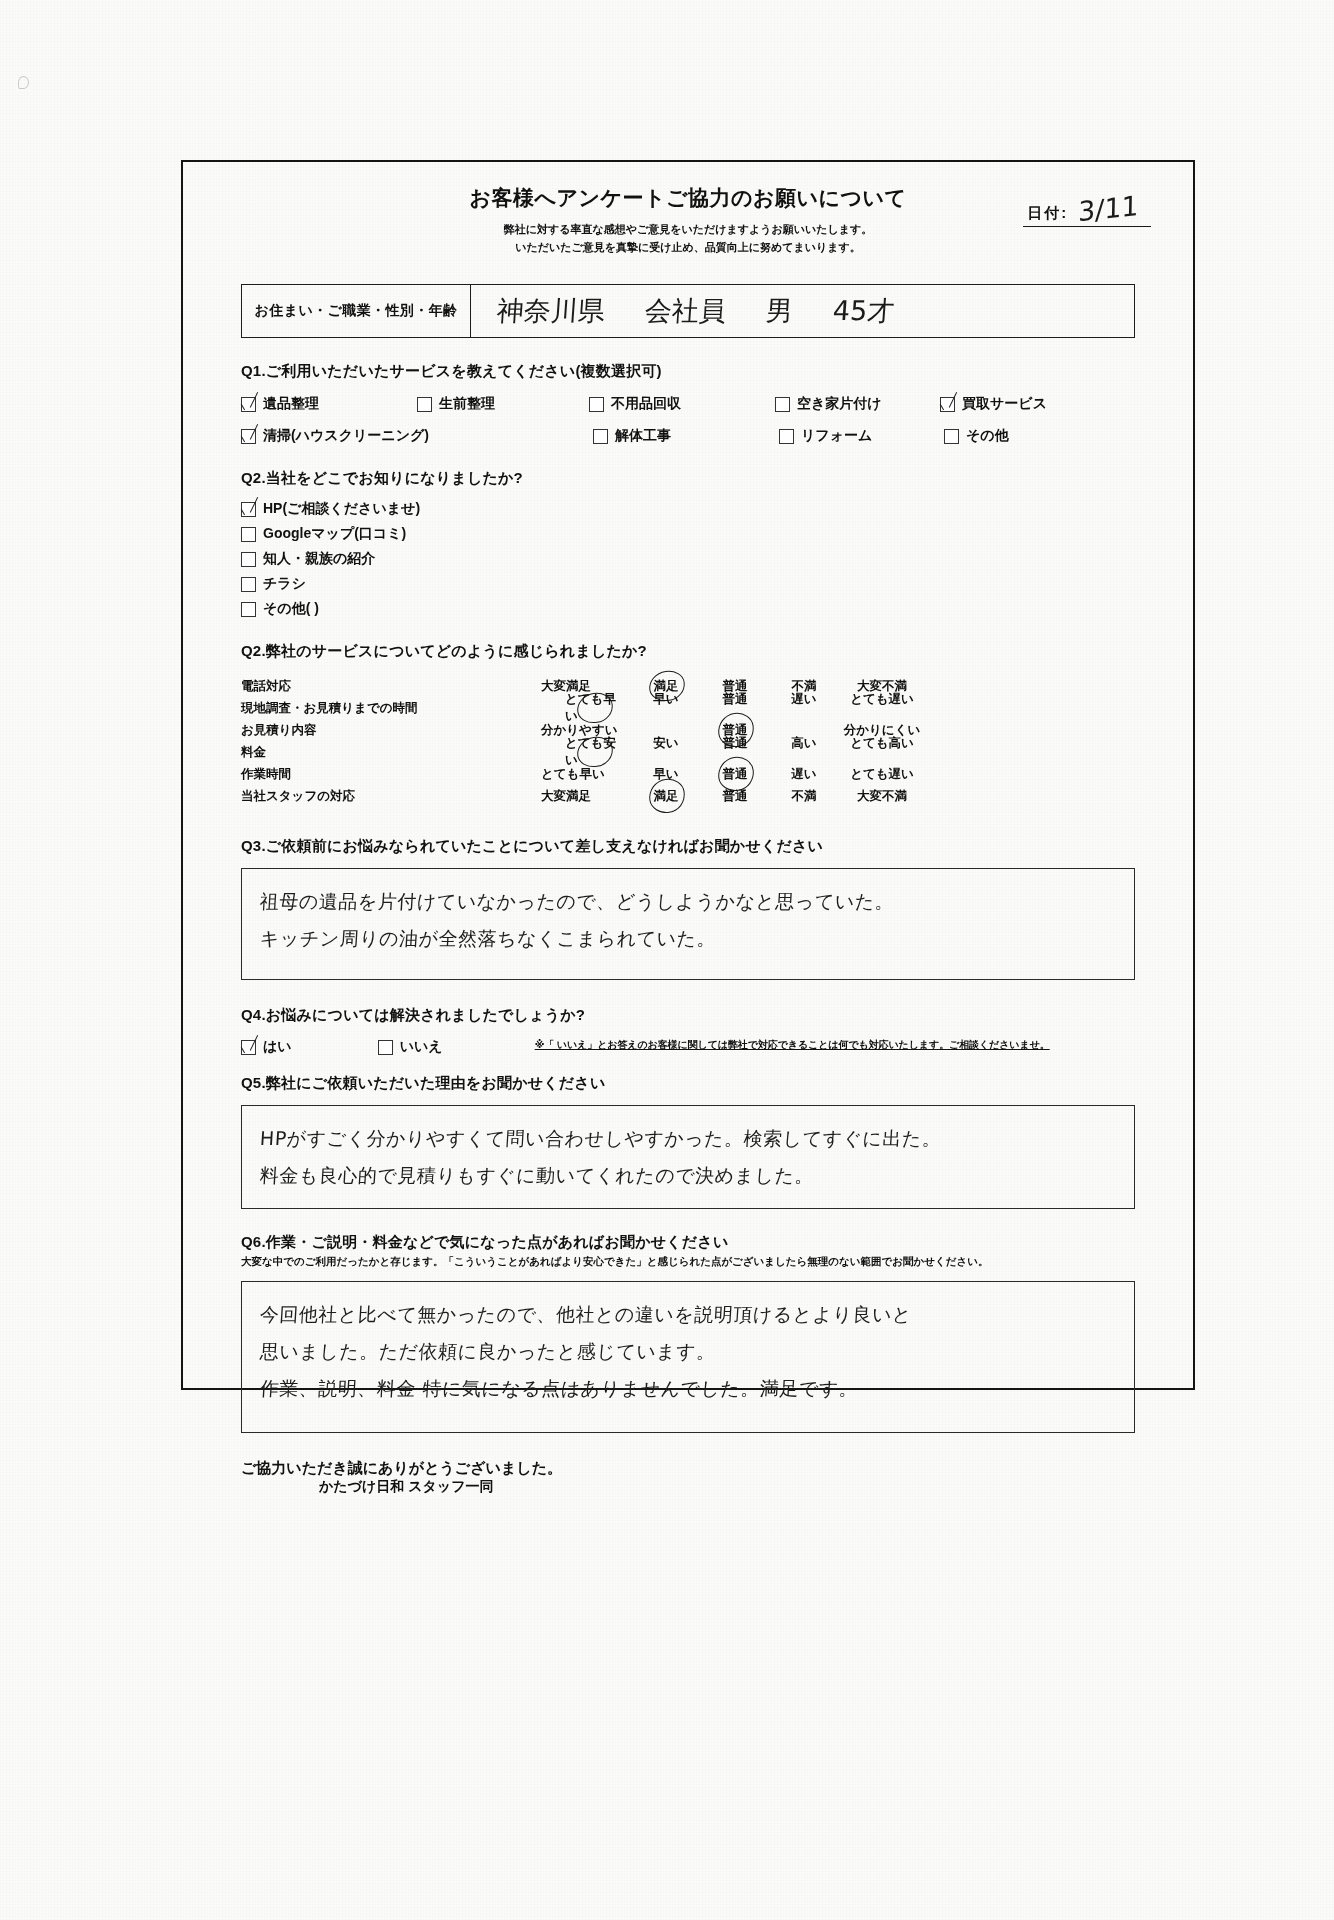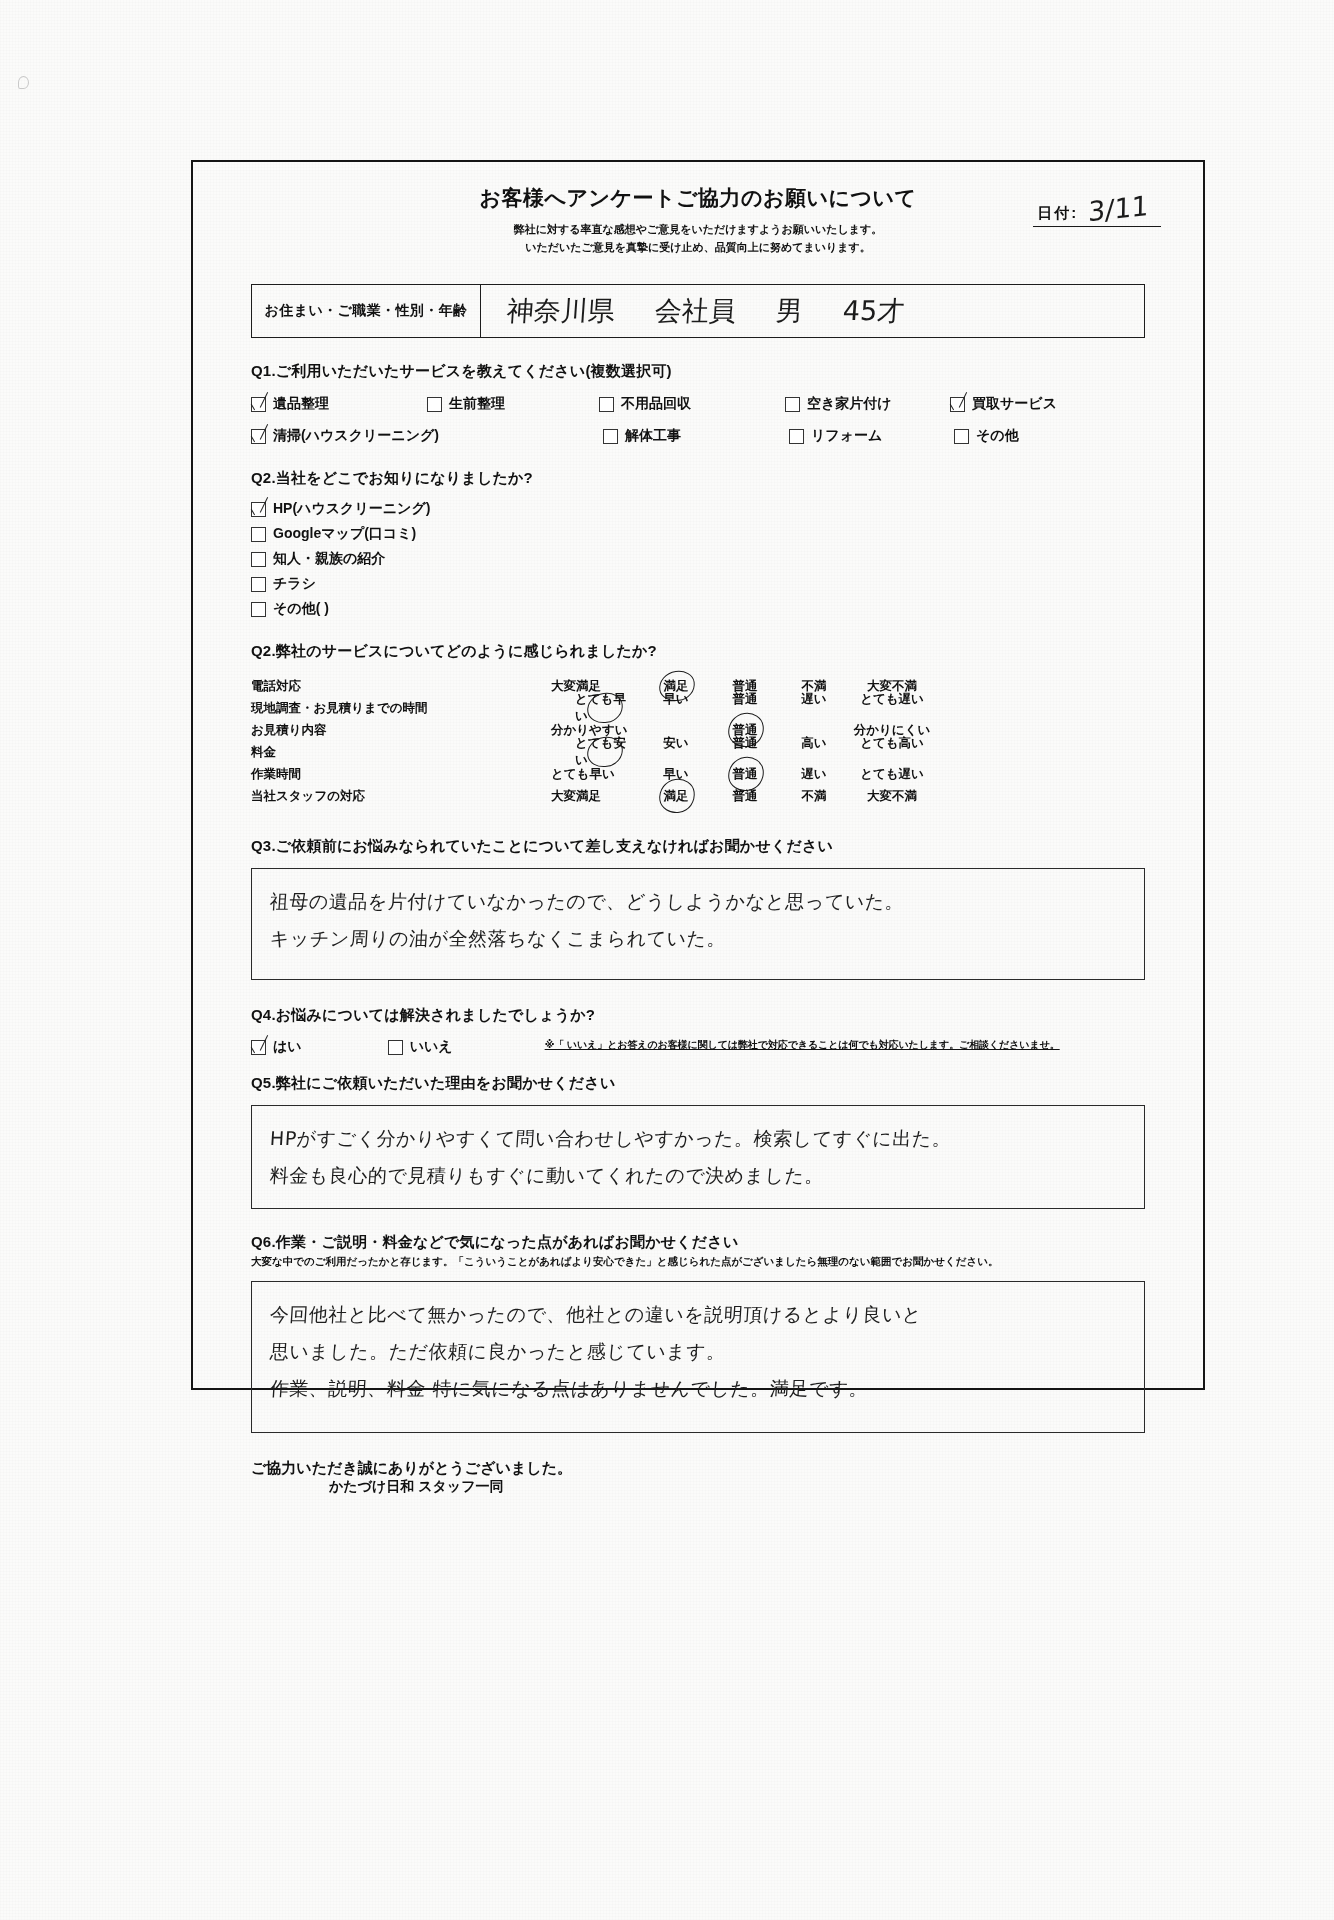--- a/index.html
+++ b/index.html
@@ -17,21 +17,21 @@
     background-image:
       repeating-linear-gradient(0deg,rgba(0,0,0,0.013) 0 1px,transparent 1px 3px),
       repeating-linear-gradient(90deg,rgba(0,0,0,0.013) 0 1px,transparent 1px 3px);
     pointer-events:none;
   }
   .speck{position:absolute;left:18px;top:76px;width:9px;height:11px;
          border:1.4px solid #c9c9c9;border-radius:50% 50% 50% 20%;}
 
   .sheet{
     position:absolute;
-    left:191px;top:160px;
+    left:181px;top:160px;
     width:1014px;height:1230px;
     border:2px solid #151515;
     background:transparent;
     box-sizing:border-box;
   }
 
   
   .hdr{padding-top:22px;text-align:center;position:relative;}
   .hdr-title{font-size:21px;font-weight:bold;letter-spacing:.5px;}
   .hdr-sub{font-size:11px;line-height:1.65;margin-top:8px;font-weight:bold;}
@@ -210,21 +210,21 @@
       <div class="opt">
         <span class="box"></span>
         <span>その他</span>
       </div>
     </div>
 
     <div class="q-title">Q2.当社をどこでお知りになりましたか?</div>
     <div class="vert-list">
       <div class="opt">
         <span class="box checked"></span>
-        <span>HP(ハウスクリーニング)</span>
+        <span>HP(ご相談くださいませ)</span>
       </div>
       <div class="opt">
         <span class="box"></span>
         <span>Googleマップ(口コミ)</span>
       </div>
       <div class="opt">
         <span class="box"></span>
         <span>知人・親族の紹介</span>
       </div>
       <div class="opt">

